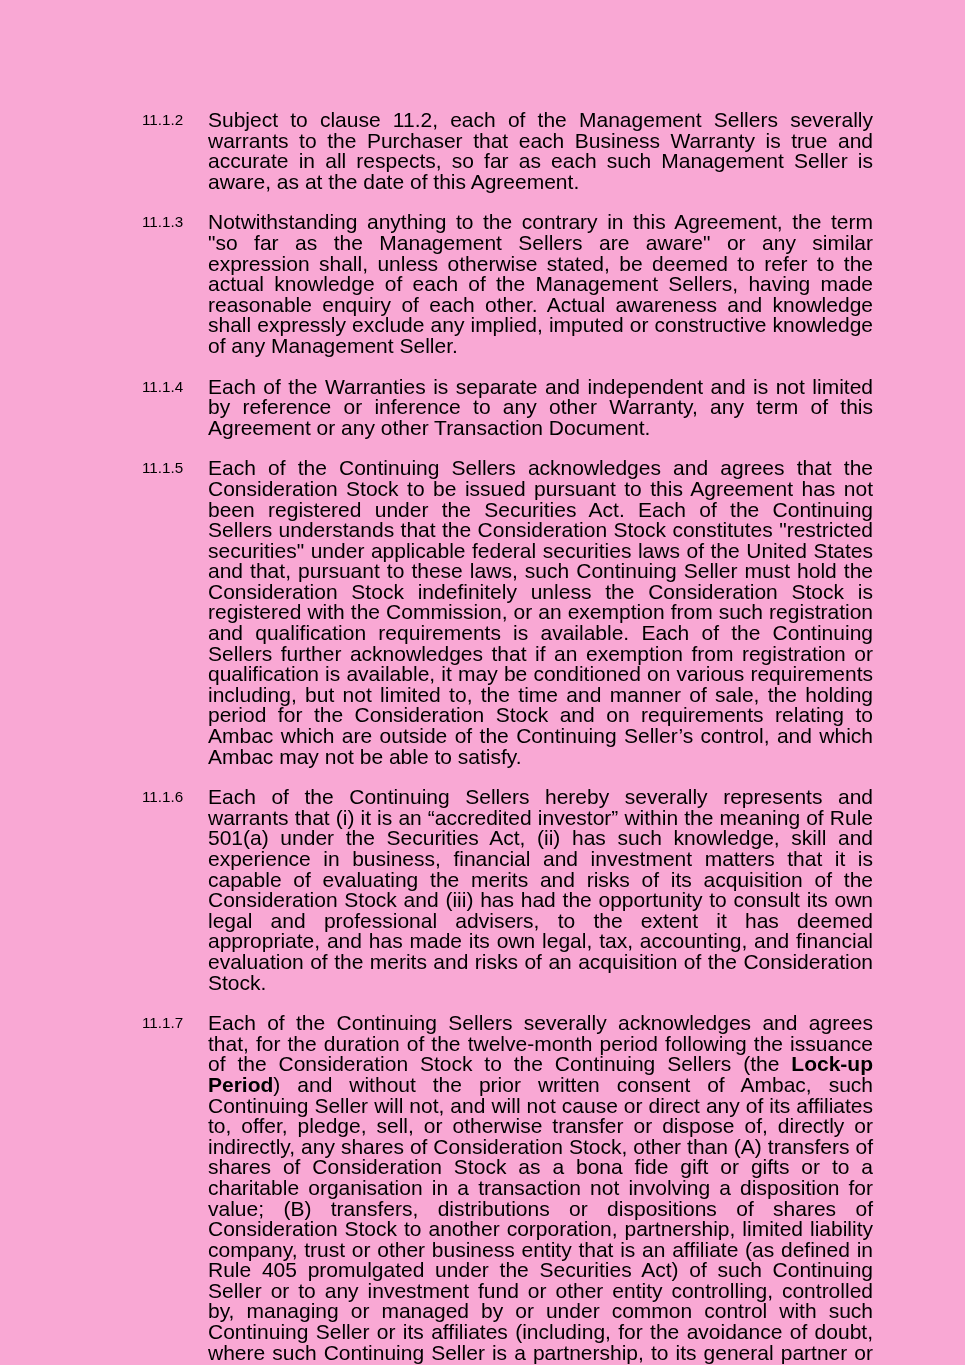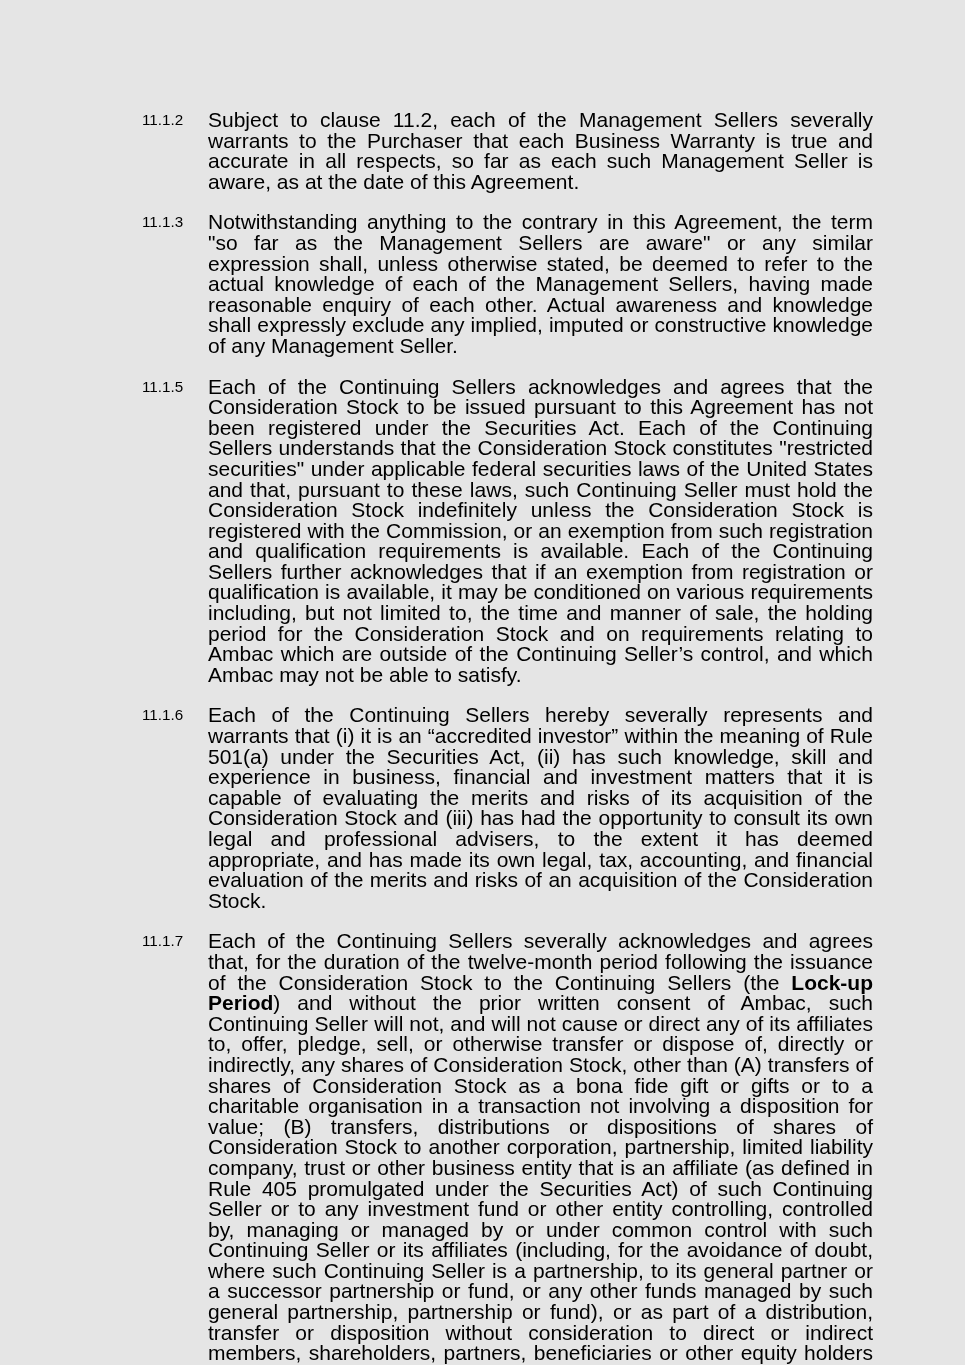--- a/index.html
+++ b/index.html
@@ -8,21 +8,21 @@
     background: #ffffff;
   }
   body {
     font-family: "Liberation Sans", sans-serif;
     color: #000000;
   }
   .page {
     width: 965px;
     height: 1365px;
     position: relative;
-    background: #e5e5e5;
+    background: #f9a8d4;
     box-sizing: border-box;
     padding: 110px 92px 0 142px;
   }
   .clause {
     display: flex;
     align-items: flex-start;
     margin-bottom: 20px;
   }
   .clause-num {
     flex: 0 0 auto;
@@ -60,20 +60,24 @@
   <div class="clause">
     <div class="clause-num">11.1.2</div>
     <div class="clause-body">Subject to clause 11.2, each of the Management Sellers severally warrants to the Purchaser that each Business Warranty is true and accurate in all respects, so far as each such Management Seller is aware, as at the date of this Agreement.</div>
   </div>
 
   <div class="clause">
     <div class="clause-num">11.1.3</div>
     <div class="clause-body">Notwithstanding anything to the contrary in this Agreement, the term "so far as the Management Sellers are aware" or any similar expression shall, unless otherwise stated, be deemed to refer to the actual knowledge of each of the Management Sellers, having made reasonable enquiry of each other. Actual awareness and knowledge shall expressly exclude any implied, imputed or constructive knowledge of any Management Seller.</div>
   </div>
 
+  <div class="clause">
+    <div class="clause-num">11.1.4</div>
+    <div class="clause-body">Each of the Warranties is separate and independent and is not limited by reference or inference to any other Warranty, any term of this Agreement or any other Transaction Document.</div>
+  </div>
 
   <div class="clause">
     <div class="clause-num">11.1.5</div>
     <div class="clause-body">Each of the Continuing Sellers acknowledges and agrees that the Consideration Stock to be issued pursuant to this Agreement has not been registered under the Securities Act.  Each of the Continuing Sellers understands that the Consideration Stock constitutes "restricted securities" under applicable federal securities laws of the United States and that, pursuant to these laws, such Continuing Seller must hold the Consideration Stock indefinitely unless the Consideration Stock is registered with the Commission, or an exemption from such registration and qualification requirements is available. Each of the Continuing Sellers further acknowledges that if an exemption from registration or qualification is available, it may be conditioned on various requirements including, but not limited to, the time and manner of sale, the holding period for the Consideration Stock and on requirements relating to Ambac which are outside of the Continuing Seller’s control, and which Ambac may not be able to satisfy.</div>
   </div>
 
   <div class="clause">
     <div class="clause-num">11.1.6</div>
     <div class="clause-body">Each of the Continuing Sellers hereby severally represents and warrants that (i) it is an “accredited investor” within the meaning of Rule 501(a) under the Securities Act, (ii) has such knowledge, skill and experience in business, financial and investment matters that it is capable of evaluating the merits and risks of its acquisition of the Consideration Stock and (iii) has had the opportunity to consult its own legal and professional advisers, to the extent it has deemed appropriate, and has made its own legal, tax, accounting, and financial evaluation of the merits and risks of an acquisition of the Consideration Stock.</div>
   </div>

